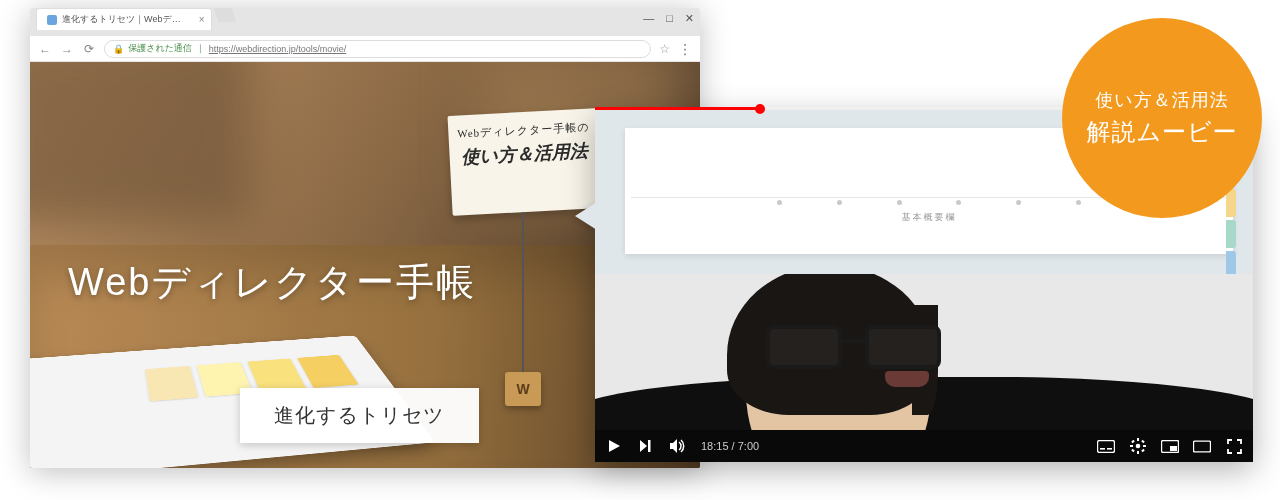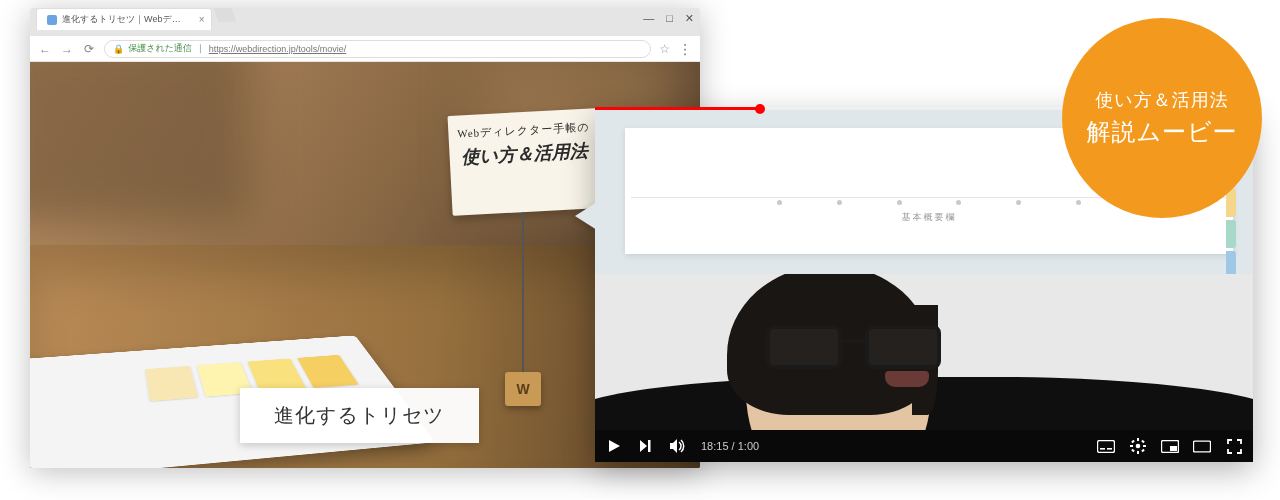--- a/index.html
+++ b/index.html
@@ -300,20 +300,21 @@
 
     <div class="binder">
       <div class="stickies">
         <div class="sticky s1"></div>
         <div class="sticky s2"></div>
         <div class="sticky s3"></div>
         <div class="sticky s4"></div>
       </div>
     </div>
 
+    <div class="hero-title">Webディレクター手帳</div>
     <div class="sub-btn">進化するトリセツ</div>
   </div>
 </div>
 
 <div class="video">
   <div class="tail"></div>
   <div class="video-body">
     <div class="v-left">
       <div class="v-paper">
         <div class="v-tabs">
@@ -366,21 +367,21 @@
         </svg>
     </span>
     <span class="ico">
       <svg width="16" height="14" viewBox="0 0 16 14">
           <polygon points="0,4 3,4 7,0 7,14 3,10 0,10" fill="#fff"></polygon>
           <path d="M9 3 a5 5 0 0 1 0 8" stroke="#fff" stroke-width="1.5" fill="none"></path>
           <path d="M11 1 a8 8 0 0 1 0 12" stroke="#fff" stroke-width="1.5" fill="none"></path>
         </svg>
     </span>
     <span class="time">
-      <span>18:15</span> / <span>1:00</span>
+      <span>18:15</span> / <span>7:00</span>
     </span>
     <span class="spacer"></span>
     <span class="ico">
       <svg width="18" height="13" viewBox="0 0 18 13">
           <rect x="0.5" y="0.5" width="17" height="12" rx="2" fill="none" stroke="#fff" stroke-width="1.4"></rect>
           <rect x="3" y="8" width="5" height="1.6" fill="#fff"></rect>
           <rect x="10" y="8" width="5" height="1.6" fill="#fff"></rect>
         </svg>
     </span>
     <span class="ico">

